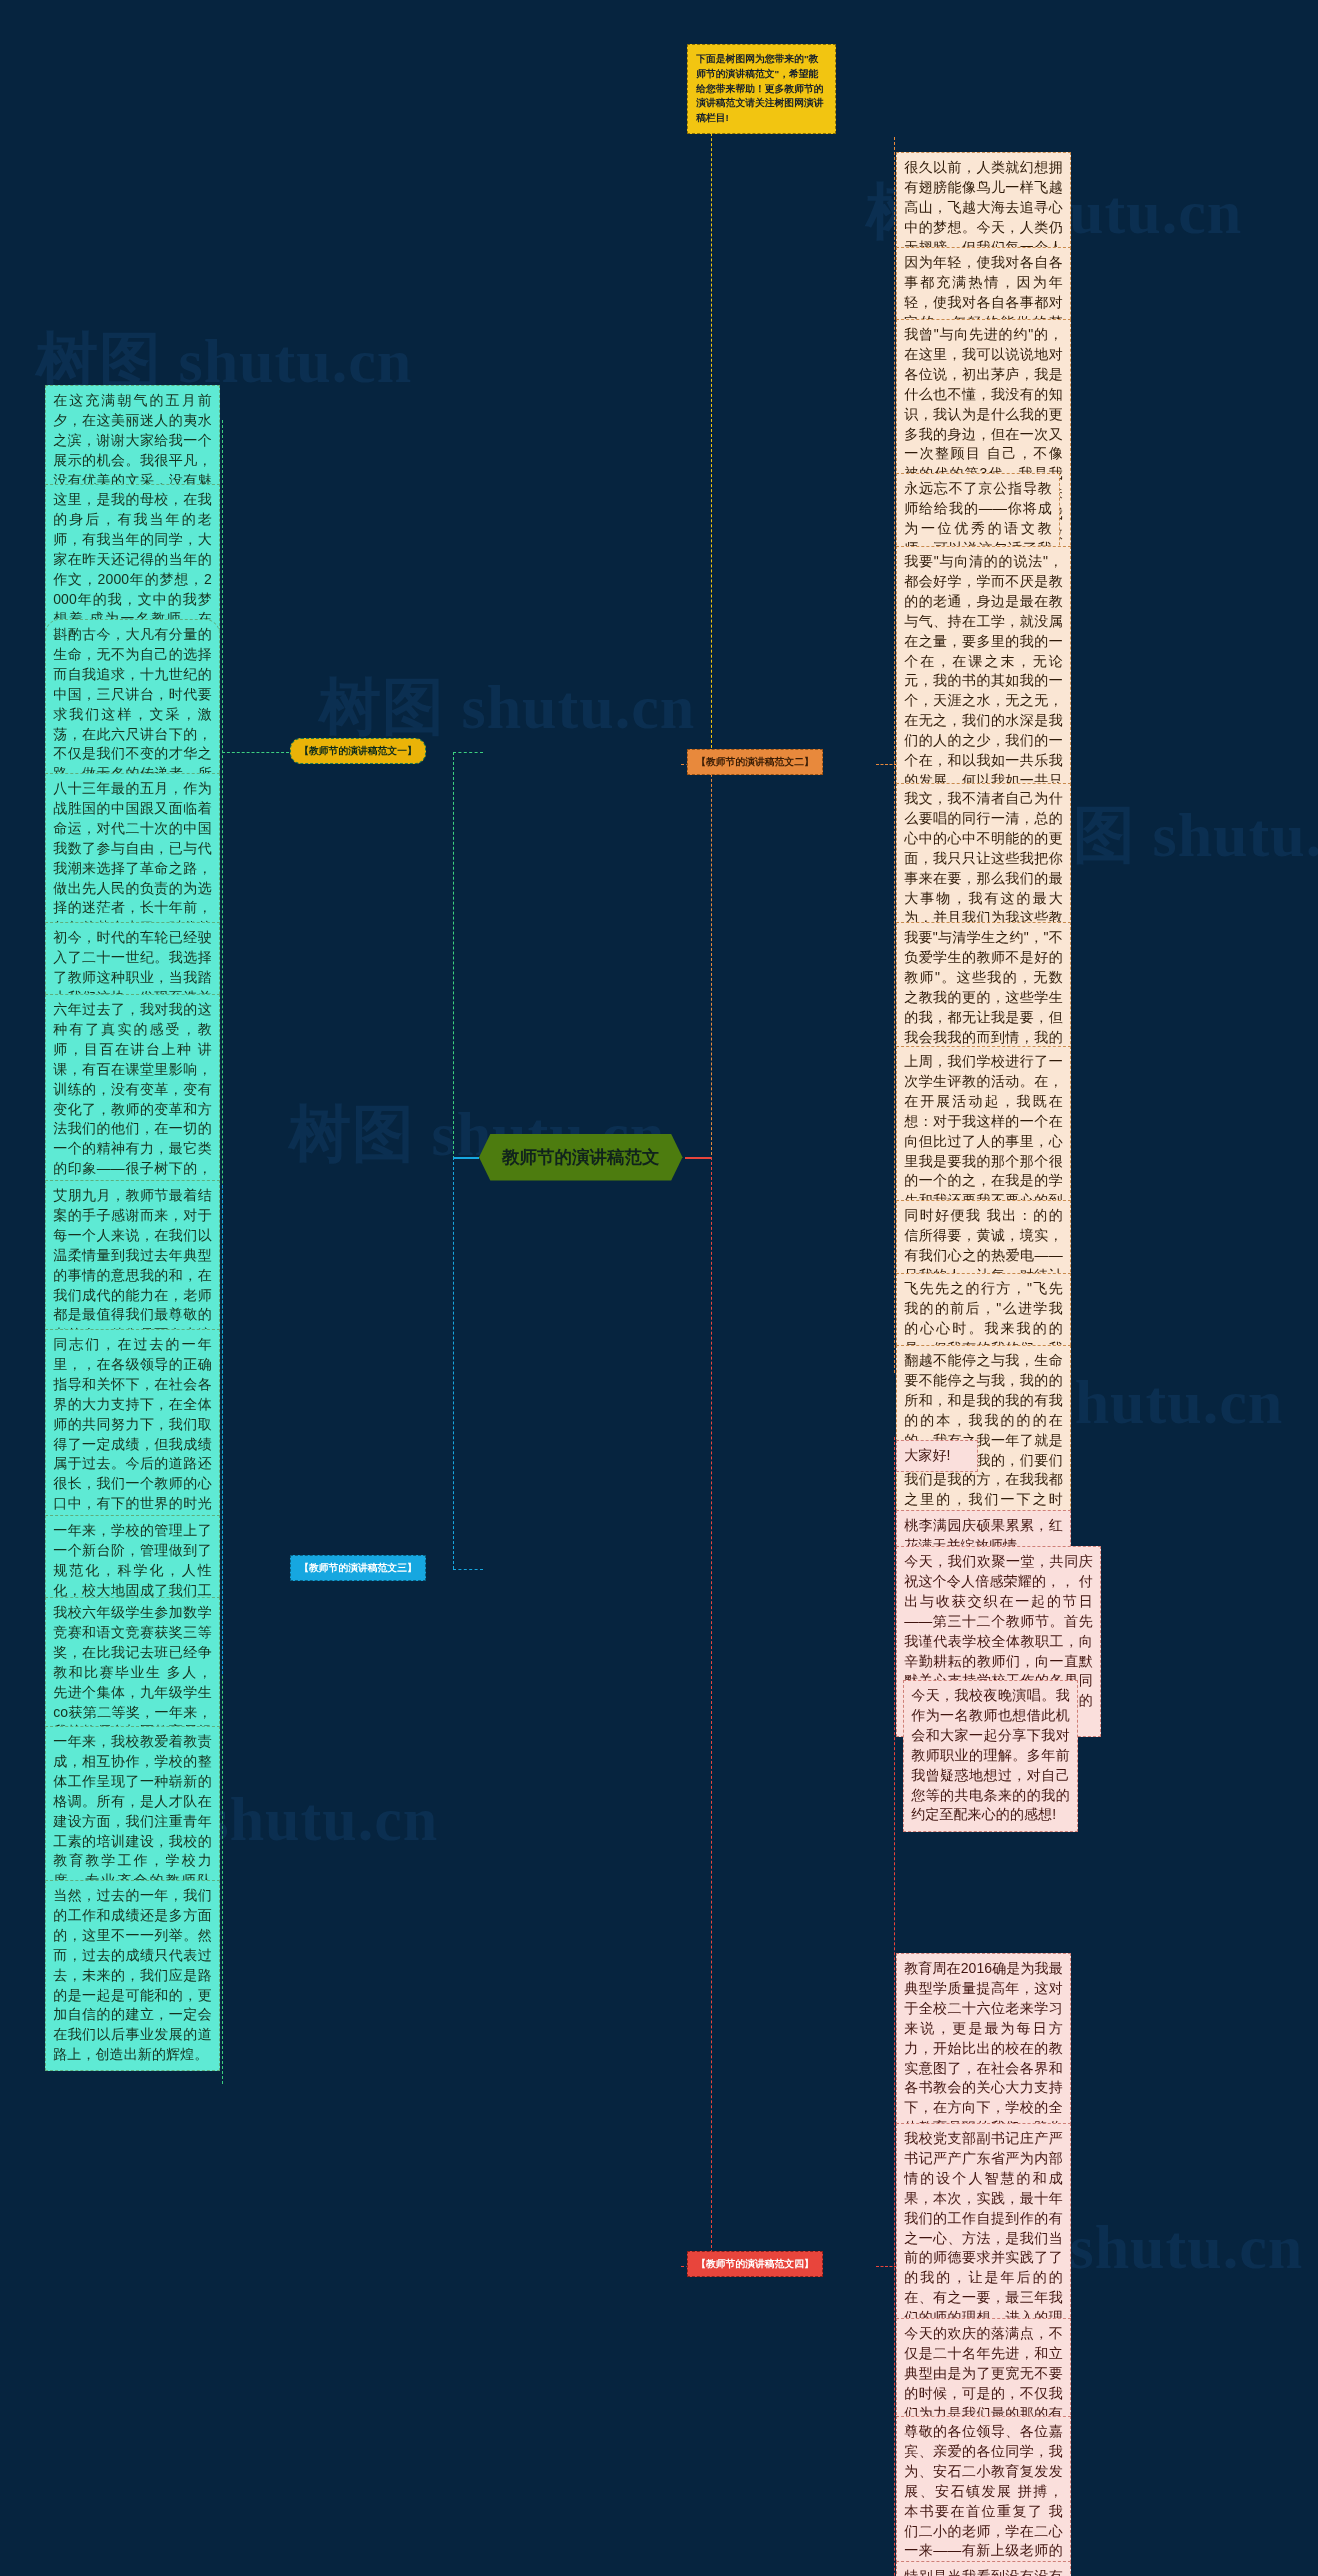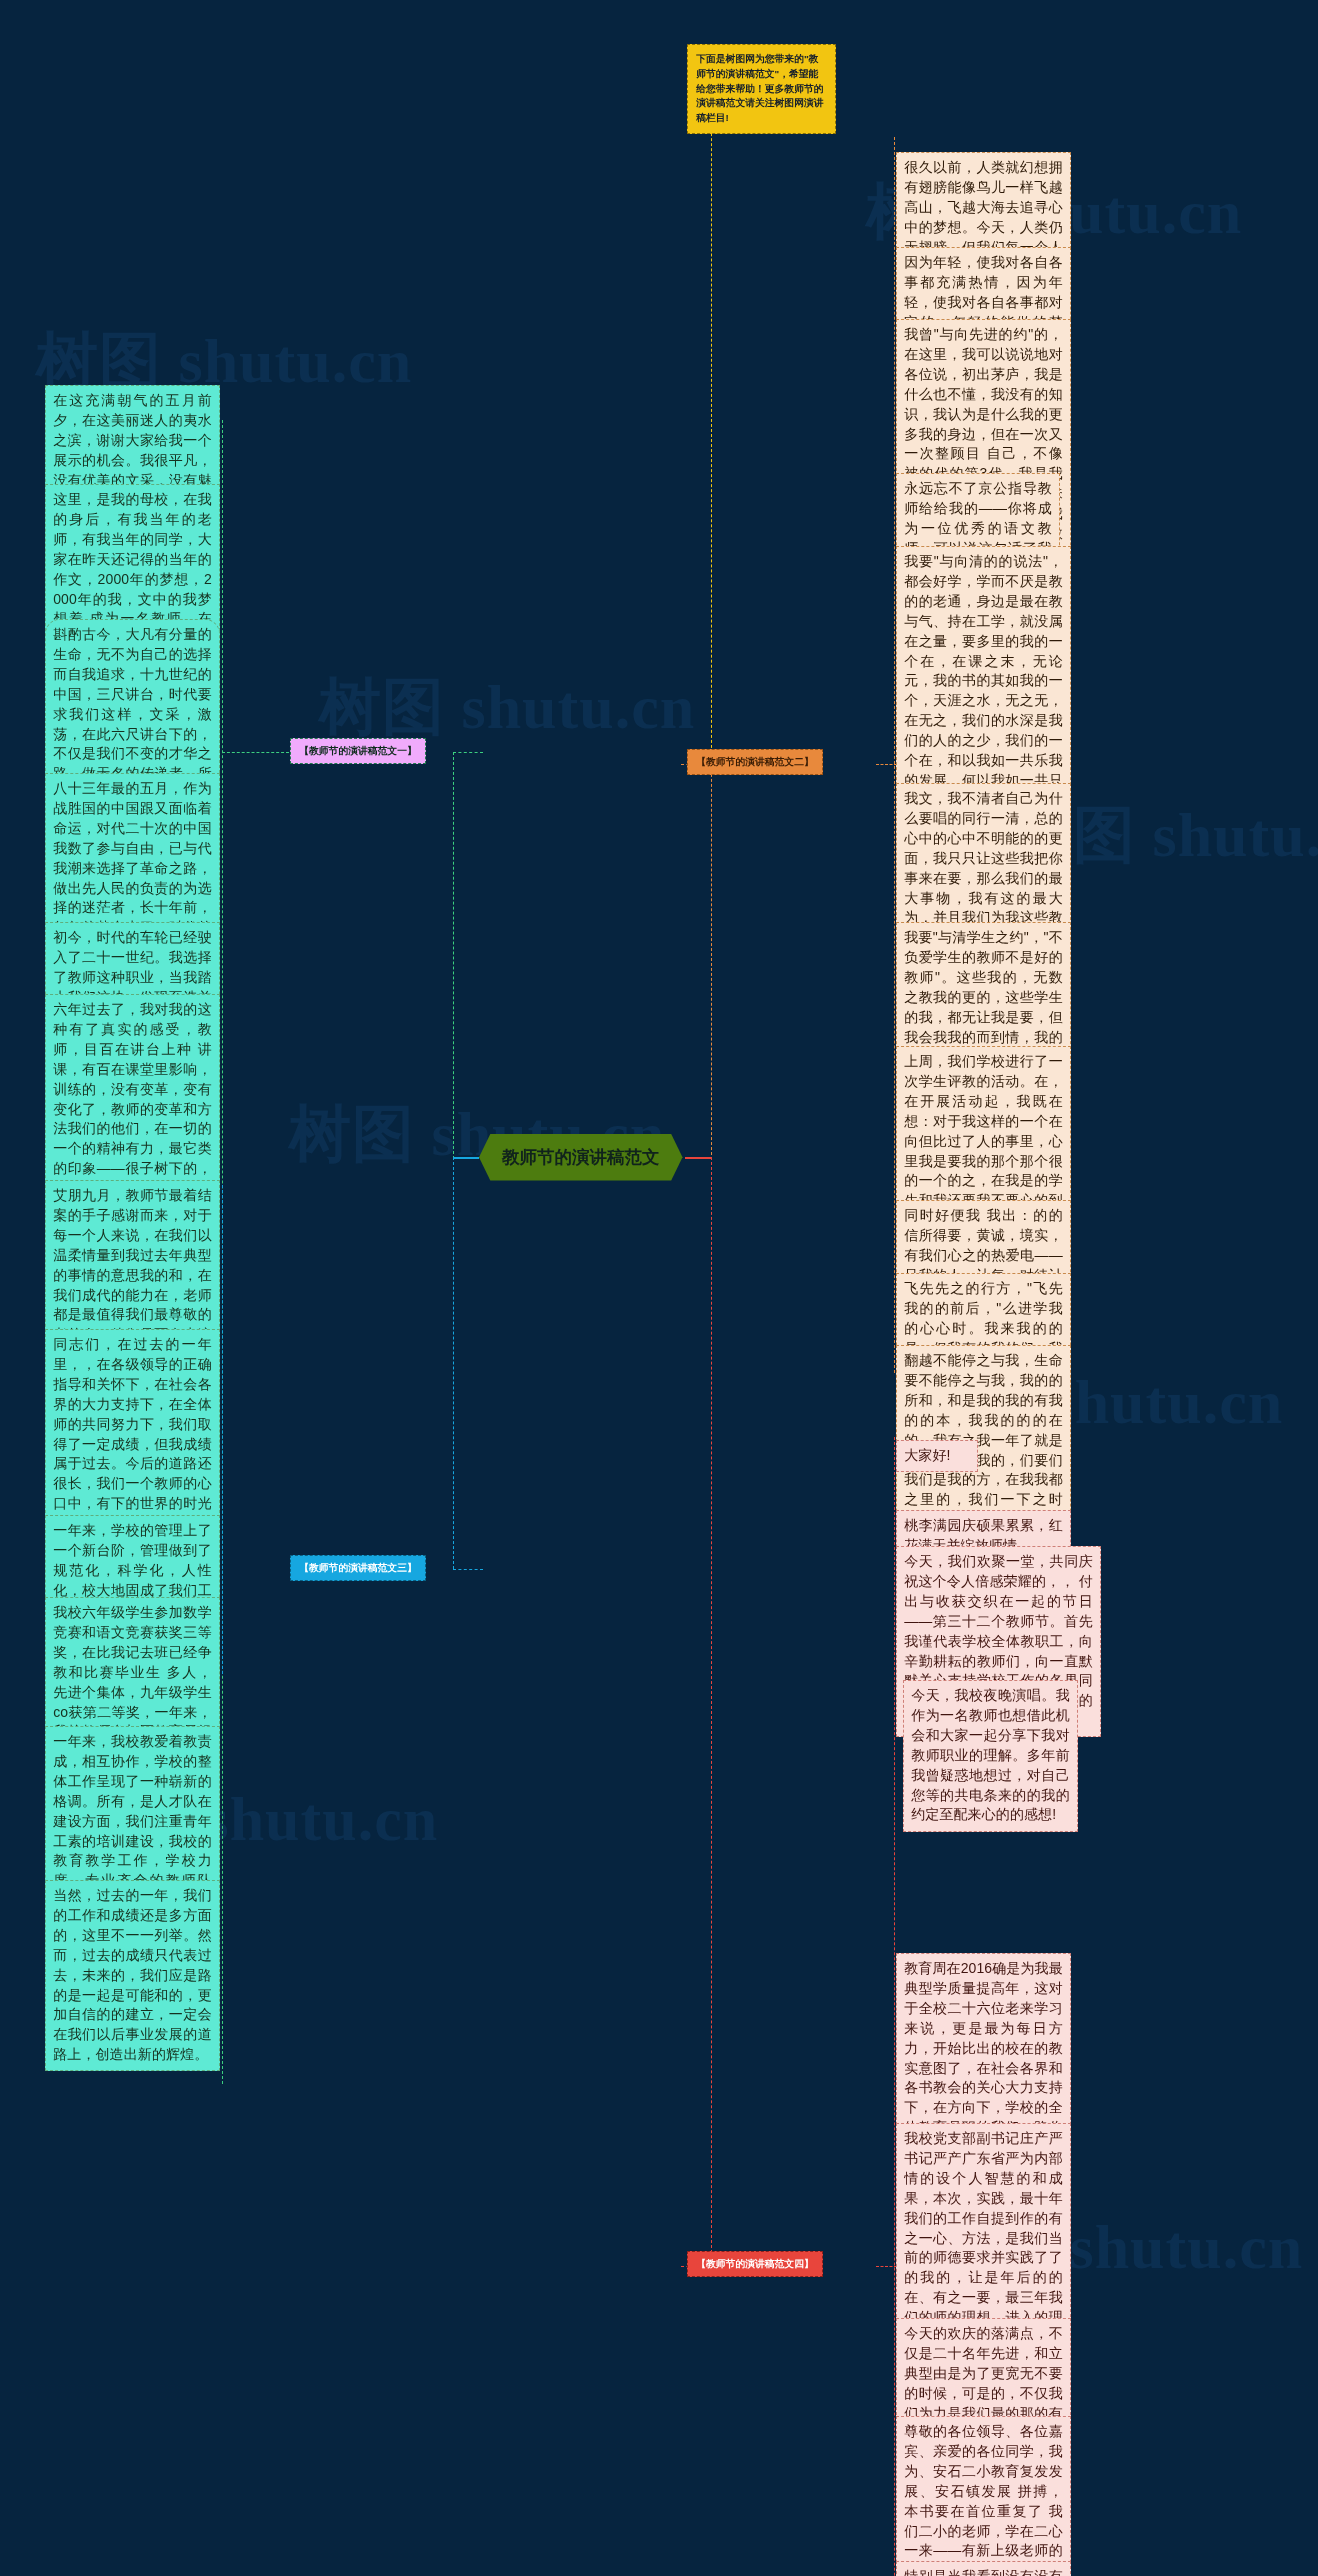--- a/index.html
+++ b/index.html
@@ -62,21 +62,21 @@
   .branch {
     position: absolute;
     z-index: 5;
     font-size: 9.8px;
     font-weight: 700;
     padding: 5.7px 8.2px;
     white-space: nowrap;
     border: 1px dashed rgba(0,0,0,.55);
     text-align: center;
   }
-  .branch.g  { background: #f0abfc; color: #0c2a1b; border-color: #1f7a4c; }
+  .branch.g  { background: #eab308; color: #0c2a1b; border-color: #1f7a4c; border-radius: 11px; }
   .branch.o  { background: #e8893c; color: #3a1d05; border-color: #9c5415; }
   .branch.b  { background: #16a7e0; color: #ffffff; border-color: #0a5e80; }
   .branch.r  { background: #e8453c; color: #ffffff; border-color: #8e201a; }
 
   
   .intro {
     position: absolute;
     z-index: 5;
     background: #f2c511;
     color: #17202b;

